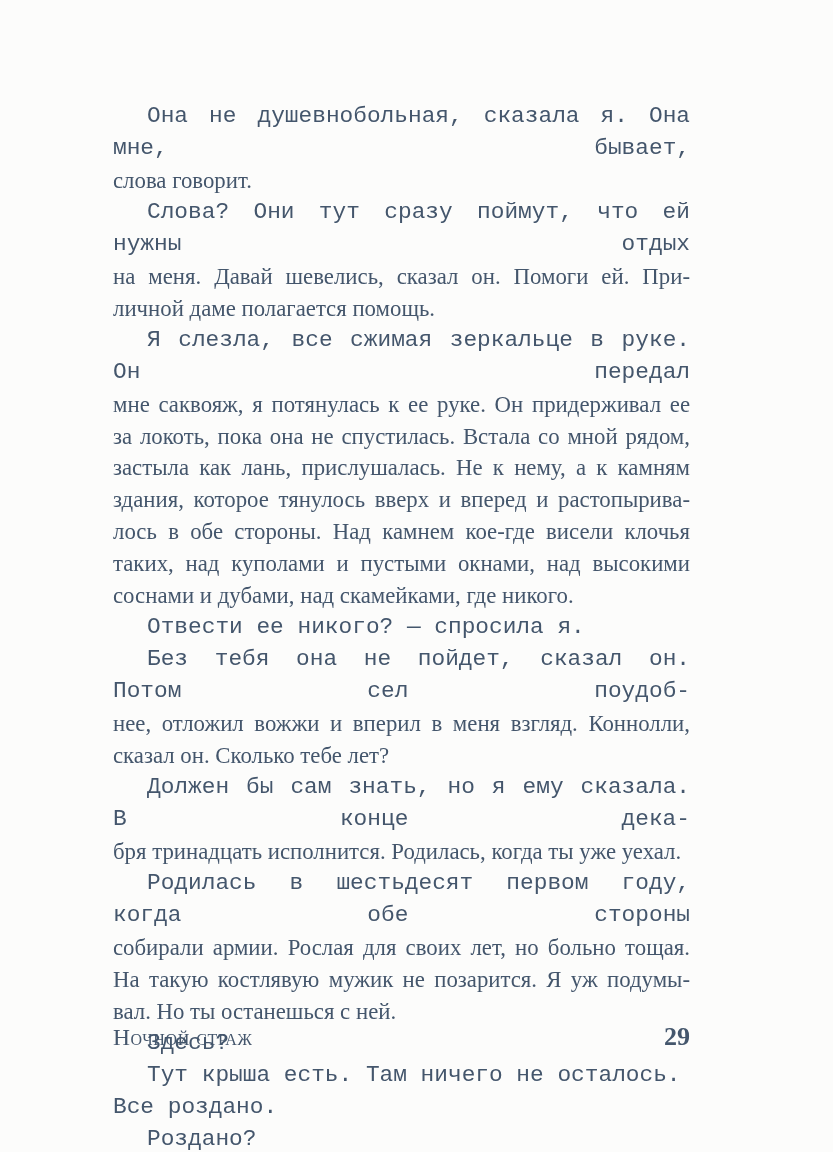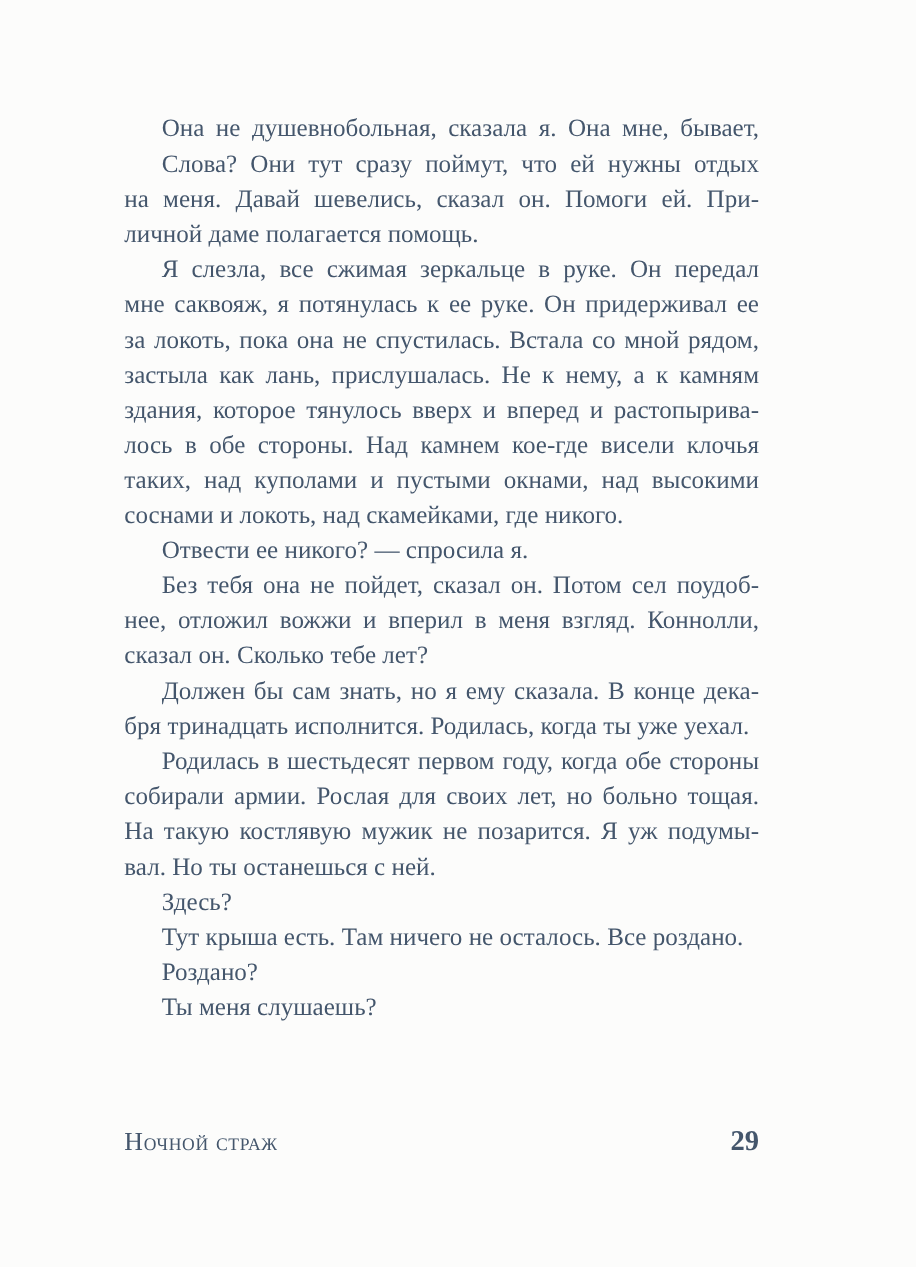--- a/index.html
+++ b/index.html
@@ -28,20 +28,21 @@
   .line {
     text-align: left;
     white-space: normal;
   }
   .line.jl {
     text-align: justify;
     text-align-last: justify;
   }
   .line.first {
     text-indent: 34px;
+    font-family: Liberation Mono, monospace;
   }
   .footer {
     position: absolute;
     left: 113px;
     top: 1022px;
     width: 577px;
     display: flex;
     justify-content: space-between;
     align-items: baseline;
     gap: 40px;
@@ -56,35 +57,36 @@
     font-size: 26px;
   }
 </style>
 </head>
 <body>
 
 <div class="page">
   <div class="body-text">
       <div>
         <div class="line first jl">Она не душевнобольная, сказала я. Она мне, бывает,</div>
+        <div class="line">слова говорит.</div>
       </div>
       <div>
         <div class="line first jl">Слова? Они тут сразу поймут, что ей нужны отдых</div>
         <div class="line jl">на меня. Давай шевелись, сказал он. Помоги ей. При-</div>
         <div class="line">личной даме полагается помощь.</div>
       </div>
       <div>
         <div class="line first jl">Я слезла, все сжимая зеркальце в руке. Он передал</div>
         <div class="line jl">мне саквояж, я потянулась к ее руке. Он придерживал ее</div>
         <div class="line jl">за локоть, пока она не спустилась. Встала со мной рядом,</div>
         <div class="line jl">застыла как лань, прислушалась. Не к нему, а к камням</div>
         <div class="line jl">здания, которое тянулось вверх и вперед и растопырива-</div>
         <div class="line jl">лось в обе стороны. Над камнем кое-где висели клочья</div>
         <div class="line jl">таких, над куполами и пустыми окнами, над высокими</div>
-        <div class="line">соснами и локоть, над скамейками, где никого.</div>
+        <div class="line">соснами и дубами, над скамейками, где никого.</div>
       </div>
       <div>
         <div class="line first">Отвести ее никого? — спросила я.</div>
       </div>
       <div>
         <div class="line first jl">Без тебя она не пойдет, сказал он. Потом сел поудоб-</div>
         <div class="line jl">нее, отложил вожжи и вперил в меня взгляд. Коннолли,</div>
         <div class="line">сказал он. Сколько тебе лет?</div>
       </div>
       <div>

